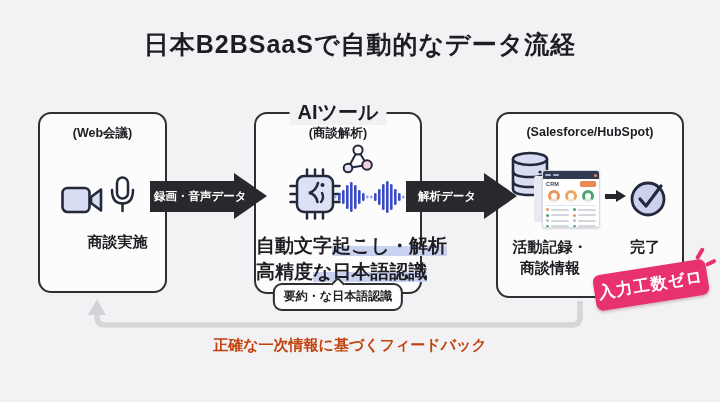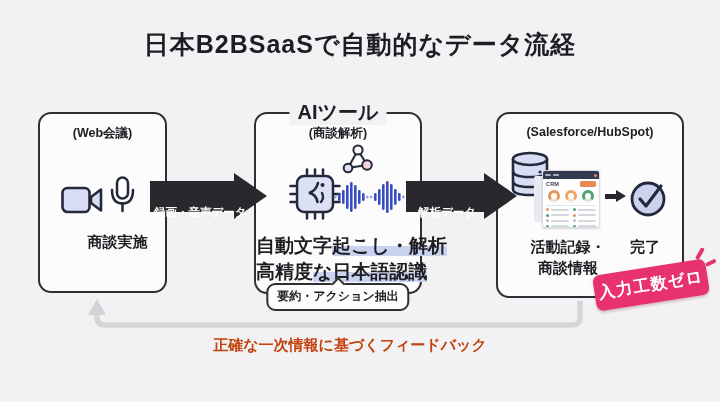--- a/index.html
+++ b/index.html
@@ -46,21 +46,21 @@
 
   
   .flow-arrow{position:absolute;height:46px;display:flex;align-items:center;z-index:3;}
   #arrow1{left:150px;top:173px;}
   #arrow2{left:406px;top:173px;}
   .flow-arrow-body{height:31px;background:var(--arrow);display:flex;align-items:center;}
   #arrow1 .flow-arrow-body{width:84px;}
   #arrow2 .flow-arrow-body{width:78px;}
   .flow-arrow-head{width:0;height:0;border-top:23px solid transparent;
     border-bottom:23px solid transparent;border-left:33px solid var(--arrow);}
-  .flow-arrow-label{position:absolute;left:4px;top:16px;height:46px;display:flex;align-items:center;
+  .flow-arrow-label{position:absolute;left:4px;top:0;height:46px;display:flex;align-items:center;
     color:#fff;font-size:11.5px;font-weight:700;white-space:nowrap;letter-spacing:0px;z-index:2;}
 
   
   .chip-icon{position:absolute;left:33px;top:54px;}
   .molecule-icon{position:absolute;left:84px;top:30px;}
   .waveform-icon{position:absolute;left:78px;top:67px;}
   .ai-line{position:absolute;left:0;width:100%;text-align:center;font-size:19px;
     font-weight:700;color:var(--ink);white-space:nowrap;}
   .ai-line-1{top:119px;}
   .ai-line-2{top:145px;}
@@ -101,21 +101,21 @@
   .b-orange{background:#e8955c;} .b-green{background:#4ea371;} .b-gray{background:#b9bece;}
   .crm-bar{height:2px;background:#d4d7e0;border-radius:1px;flex:1;}
   .mini-arrow{position:absolute;left:107px;top:76px;width:22px;height:12px;}
   .mini-arrow .bar{position:absolute;left:0;top:3.5px;width:12px;height:5px;background:#27272b;}
   .mini-arrow .head{position:absolute;left:11px;top:0;width:0;height:0;
     border-top:6px solid transparent;border-bottom:6px solid transparent;
     border-left:10px solid #27272b;}
   .check-icon{position:absolute;left:131px;top:64px;}
   .sfa-caption{position:absolute;text-align:center;font-size:15px;font-weight:700;
     color:var(--ink);line-height:21px;white-space:nowrap;}
-  .sfa-caption-left{left:18px;top:122px;width:104px;}
+  .sfa-caption-left{left:0;top:122px;width:104px;}
   .sfa-caption-right{left:108px;top:122px;width:78px;}
 
   
   .badge{position:absolute;left:594px;top:267px;width:114px;height:36px;background:var(--pink);
     border-radius:7px;transform:rotate(-9deg);display:flex;align-items:center;justify-content:center;
     color:#fff;font-size:16.5px;font-weight:800;letter-spacing:1px;z-index:6;
     box-shadow:0 2px 3px rgba(120,20,60,.25);white-space:nowrap;}
   .badge-mark{position:absolute;background:var(--pink);border-radius:2px;z-index:6;}
   .badge-mark-a{left:698px;top:247px;width:3.5px;height:13px;transform:rotate(30deg);}
   .badge-mark-b{left:709px;top:257px;width:3.5px;height:11px;transform:rotate(64deg);}
@@ -220,21 +220,21 @@
         <rect x="68" y="14.5" width="2.6" height="3" rx="1.3"></rect>
         <rect x="72" y="14.5" width="2.6" height="3" rx="1.3"></rect>
       </g>
     </svg>
 
     <div class="ai-line ai-line-1"><span>自動文字</span><span class="hl">起こし・解析</span></div>
     <div class="ai-line ai-line-2"><span>高精度</span><span class="hl">な日本語認識</span></div>
 
     <div class="bubble">
       <div class="bubble-notch"></div>
-      <span>要約・アクション抽出</span>
+      <span>要約・な日本語認識</span>
     </div>
   </section>
 
   <div class="flow-arrow" id="arrow2">
     <div class="flow-arrow-body"></div>
     <div class="flow-arrow-head"></div>
     <span class="flow-arrow-label" style="left:12px;">解析データ</span>
   </div>
 
   <section class="node-box" id="sfa-box">

